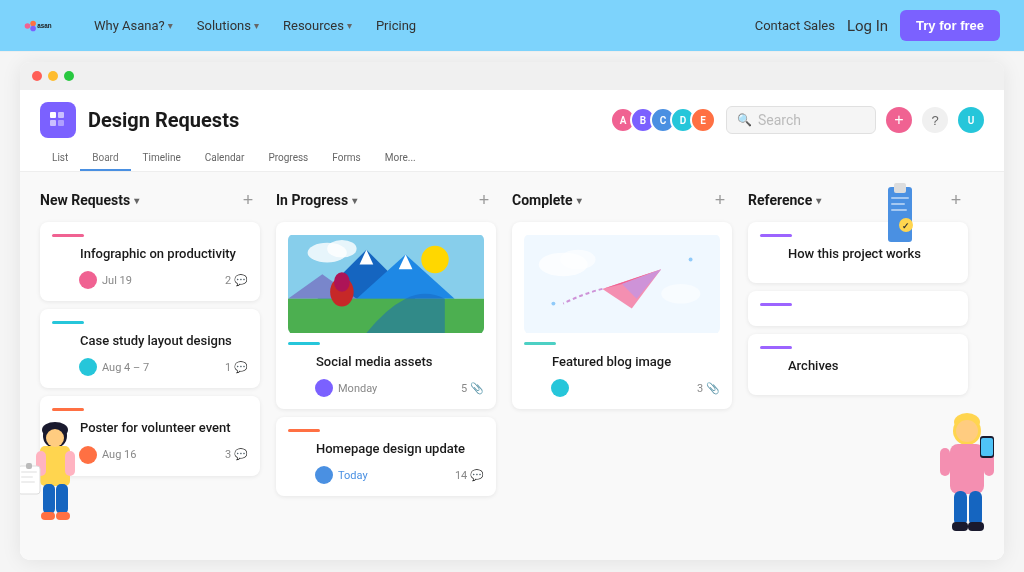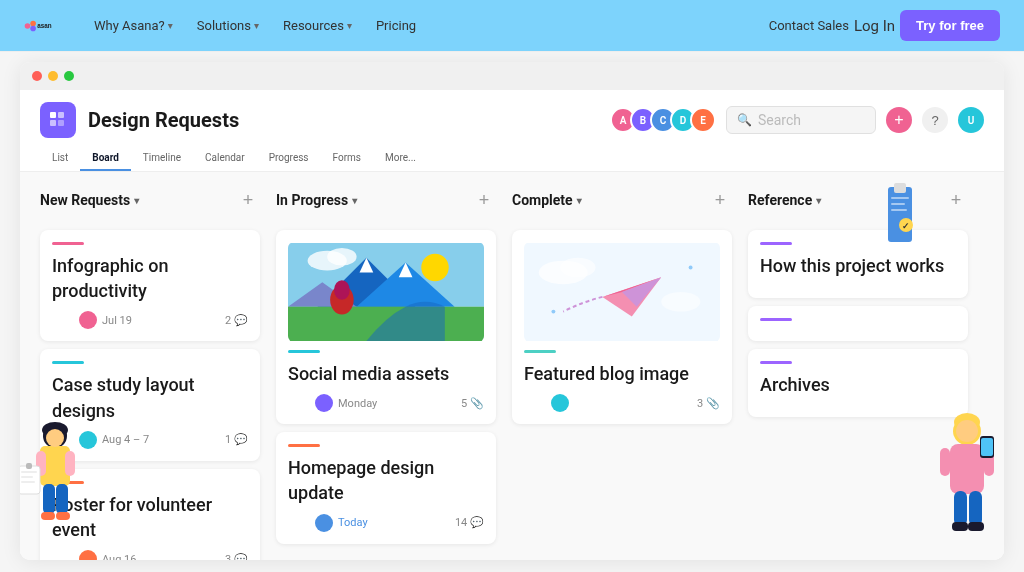--- a/index.html
+++ b/index.html
@@ -5,21 +5,21 @@
     * { box-sizing: border-box; margin: 0; padding: 0; }
     body { font-family: -apple-system, BlinkMacSystemFont, 'Segoe UI', Roboto, sans-serif; background: #f5f5f5; overflow: hidden; width: 1024px; height: 572px; }
 
     
     .nav { background: #7dd3fc; height: 52px; display: flex; align-items: center; padding: 0 24px; border-bottom: 1px solid #eee; position: relative; z-index: 10; }
     .nav-logo { display: flex; align-items: center; gap: 6px; margin-right: 32px; }
     .nav-logo-icon { width: 28px; height: 28px; }
     .nav-links { display: flex; align-items: center; gap: 4px; flex: 1; }
     .nav-link { font-size: 13px; color: #333; padding: 6px 10px; cursor: pointer; display: flex; align-items: center; gap: 3px; }
     .nav-chevron { font-size: 10px; color: #666; }
-    .nav-right { display: flex; align-items: center; gap: 5px; }
+    .nav-right { display: flex; align-items: center; gap: 12px; }
     .nav-contact { font-size: 13px; color: #333; cursor: pointer; }
     .nav-login { font-size: 15px; color: #333; cursor: pointer; }
     .nav-try { background: #7B61FF; color: #fff; border: none; border-radius: 6px; padding: 8px 16px; font-size: 13px; font-weight: 600; cursor: pointer; text-align: center; }
 
     
     .app-window { background: #f9f9f9; margin: 10px 20px; border-radius: 10px; overflow: hidden; box-shadow: 0 2px 20px rgba(0,0,0,0.08); height: 498px; }
     .window-titlebar { background: #f0f0f0; height: 28px; display: flex; align-items: center; padding: 0 12px; gap: 6px; }
     .dot { width: 10px; height: 10px; border-radius: 50%; }
     .dot-red { background: #ff5f57; }
     .dot-yellow { background: #febc2e; }
@@ -35,34 +35,34 @@
     .project-title { font-size: 20px; font-weight: 700; color: #1a1a1a; }
     .project-actions { display: flex; align-items: center; gap: 10px; }
     .avatars { display: flex; }
     .search-box { background: #f5f5f5; border: 1px solid #e0e0e0; border-radius: 6px; padding: 5px 10px; font-size: 12px; color: #999; display: flex; align-items: center; gap: 6px; width: 150px; }
     .add-btn { width: 26px; height: 26px; background: #F06292; border-radius: 50%; color: #fff; border: none; cursor: pointer; font-size: 16px; display: flex; align-items: center; justify-content: center; }
     .help-btn { width: 26px; height: 26px; background: #f0f0f0; border-radius: 50%; color: #666; border: none; cursor: pointer; font-size: 13px; display: flex; align-items: center; justify-content: center; }
     .user-avatar-btn { width: 26px; height: 26px; border-radius: 50%; background: #ccc; overflow: hidden; cursor: pointer; }
 
     .project-tabs { display: flex; gap: 0; }
     .tab { font-size: 10px; color: #666; padding: 6px 12px; cursor: pointer; border-bottom: 2px solid transparent; }
-    .tab.active { color: #0f172a; border-bottom: 2px solid #4A90E2; font-weight: 700; }
+    .tab.active { color: #737373; border-bottom: 2px solid #4A90E2; font-weight: 400; }
 
     
     .board { display: flex; gap: 16px; padding: 16px 20px; overflow-x: auto; background: #f9f9f9; flex: 1; position: relative; }
 
     .column { width: 220px; flex-shrink: 0; }
-    .col-header { display: flex; align-items: center; justify-content: space-between; margin-bottom: 18px; }
+    .col-header { display: flex; align-items: center; justify-content: space-between; margin-bottom: 10px; }
     .col-title { font-size: 14px; font-weight: 700; color: #1a1a1a; display: flex; align-items: center; gap: 4px; }
     .col-chevron { font-size: 10px; color: #666; }
     .col-add { width: 24px; height: 24px; background: transparent; border: none; cursor: pointer; font-size: 18px; color: #999; display: flex; align-items: center; justify-content: center; }
 
     .card { background: #fff; border-radius: 8px; padding: 12px; margin-bottom: 8px; box-shadow: 0 1px 4px rgba(0,0,0,0.08); cursor: pointer; }
     .card-accent { height: 3px; width: 32px; border-radius: 2px; margin-bottom: 8px; }
-    .card-title { font-size: 18px; color: #1a1a1a; font-weight: 500; margin-bottom: 8px; line-height: 1.4; }
+    .card-title { font-size: 13px; color: #1a1a1a; font-weight: 500; margin-bottom: 8px; line-height: 1.4; margin-left: 28px; }
     .card-footer { display: flex; align-items: center; justify-content: space-between; }
     .card-meta { display: flex; align-items: center; gap: 5px; font-size: 11px; color: #888; padding-left: 27px; }
     .card-avatar { width: 18px; height: 18px; border-radius: 50%; background: #ddd; }
     .card-comments { display: flex; align-items: center; gap: 3px; font-size: 11px; color: #888; }
 
     .card-image { width: 100%; height: 100px; border-radius: 6px; margin-bottom: 8px; overflow: hidden; }
     .card-image svg { width: 100%; height: 100%; }
 
     
     .accent-pink { background: #F06292; }

